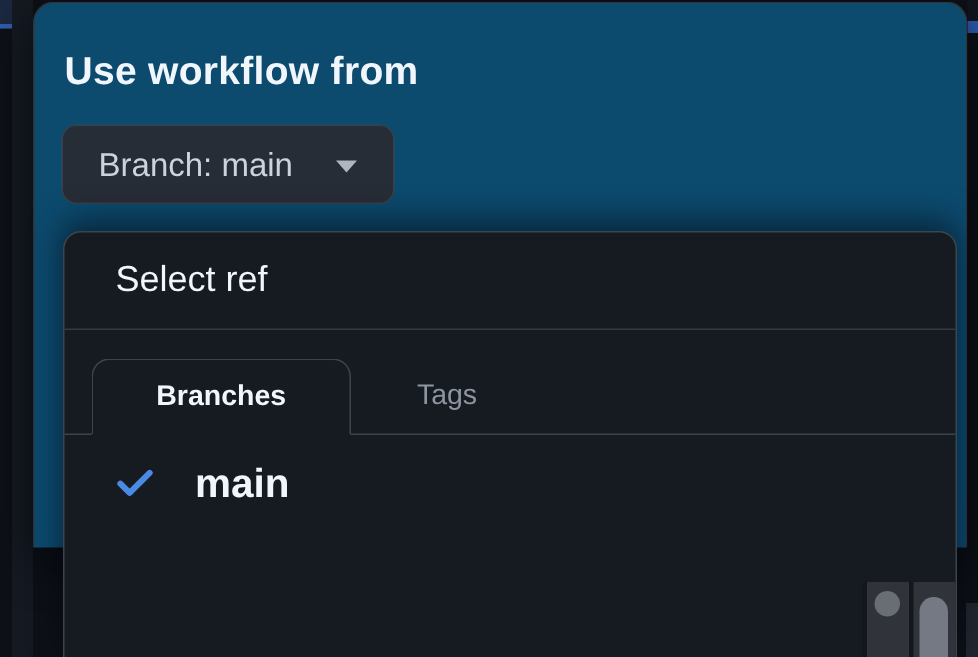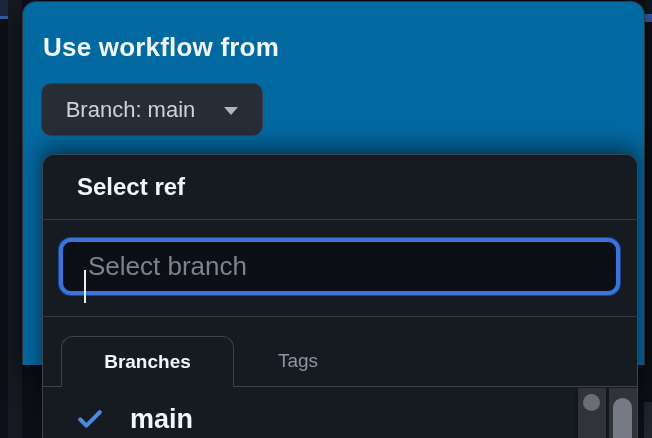--- a/index.html
+++ b/index.html
@@ -14,21 +14,21 @@
   
   .bg-left-col { position:absolute; left:8px; top:0; width:14px; height:438px; background:#151a22; }
   .bg-artifact-left { position:absolute; left:0; top:0; width:8px; height:19px; background:#1c2840; border-bottom:3px solid #305ea8; }
   .bg-artifact-right { position:absolute; right:0; top:14px; width:7px; height:8px; background:#2e5fb5; }
   .bg-artifact-right-top { position:absolute; right:0; top:0; width:7px; height:14px; background:#11161f; }
   .bg-bottom-right-patch { position:absolute; right:0; bottom:0; width:8px; height:36px; background:#222730; }
 
   
   .popover {
     position:absolute; left:22px; top:1px; width:623px; height:364px;
-    background:#0369a1;
+    background:#0c4a6e;
     border:1px solid #2f353d; border-bottom:none;
     border-radius:14px 14px 0 0;
     box-shadow:0 8px 30px rgba(1,4,9,0.7);
   }
   .popover-heading {
     position:absolute; left:20px; top:30px;
     font-size:26px; font-weight:700; color:#f0f6fc; letter-spacing:.2px;
   }
 
   
@@ -51,21 +51,21 @@
     position:absolute; left:19px; top:152px; width:596px; height:285px;
     background:#161b22;
     border:1px solid #3d444d; border-bottom:none;
     border-radius:12px 12px 0 0;
     box-shadow:0 -6px 22px rgba(1,4,9,0.55);
   }
   .panel-header {
     height:65px; display:flex; align-items:center;
     padding-left:34px; border-bottom:1px solid #333a43;
   }
-  .panel-title { font-size:24px; font-weight:700; color:#f0f6fc; }
+  .panel-title { font-size:24px; font-weight:400; color:#f0f6fc; }
 
   .search-wrap {
     position:relative;
     padding:18px 17px 21px 16px;
     border-bottom:1px solid #333a43;
   }
   .search-input {
     width:100%; height:57px;
     background:#0c1016;
     border:4px solid #3c72dc; border-radius:12px;
@@ -139,24 +139,20 @@
     <span>Branch: main</span>
     <span class="caret-down"></span>
   </button>
 
   <div class="select-panel">
 
     <div class="panel-header">
       <span class="panel-title">Select ref</span>
     </div>
 
-    <div class="search-wrap">
-      <input class="search-input" type="text" placeholder="Select branch" style="">
-      <div class="text-cursor"></div>
-    </div>
 
     <div class="tabnav">
       <div class="tab active">
         <span>Branches</span>
       </div>
       <div class="tab inactive">
         <span>Tags</span>
       </div>
     </div>
 

